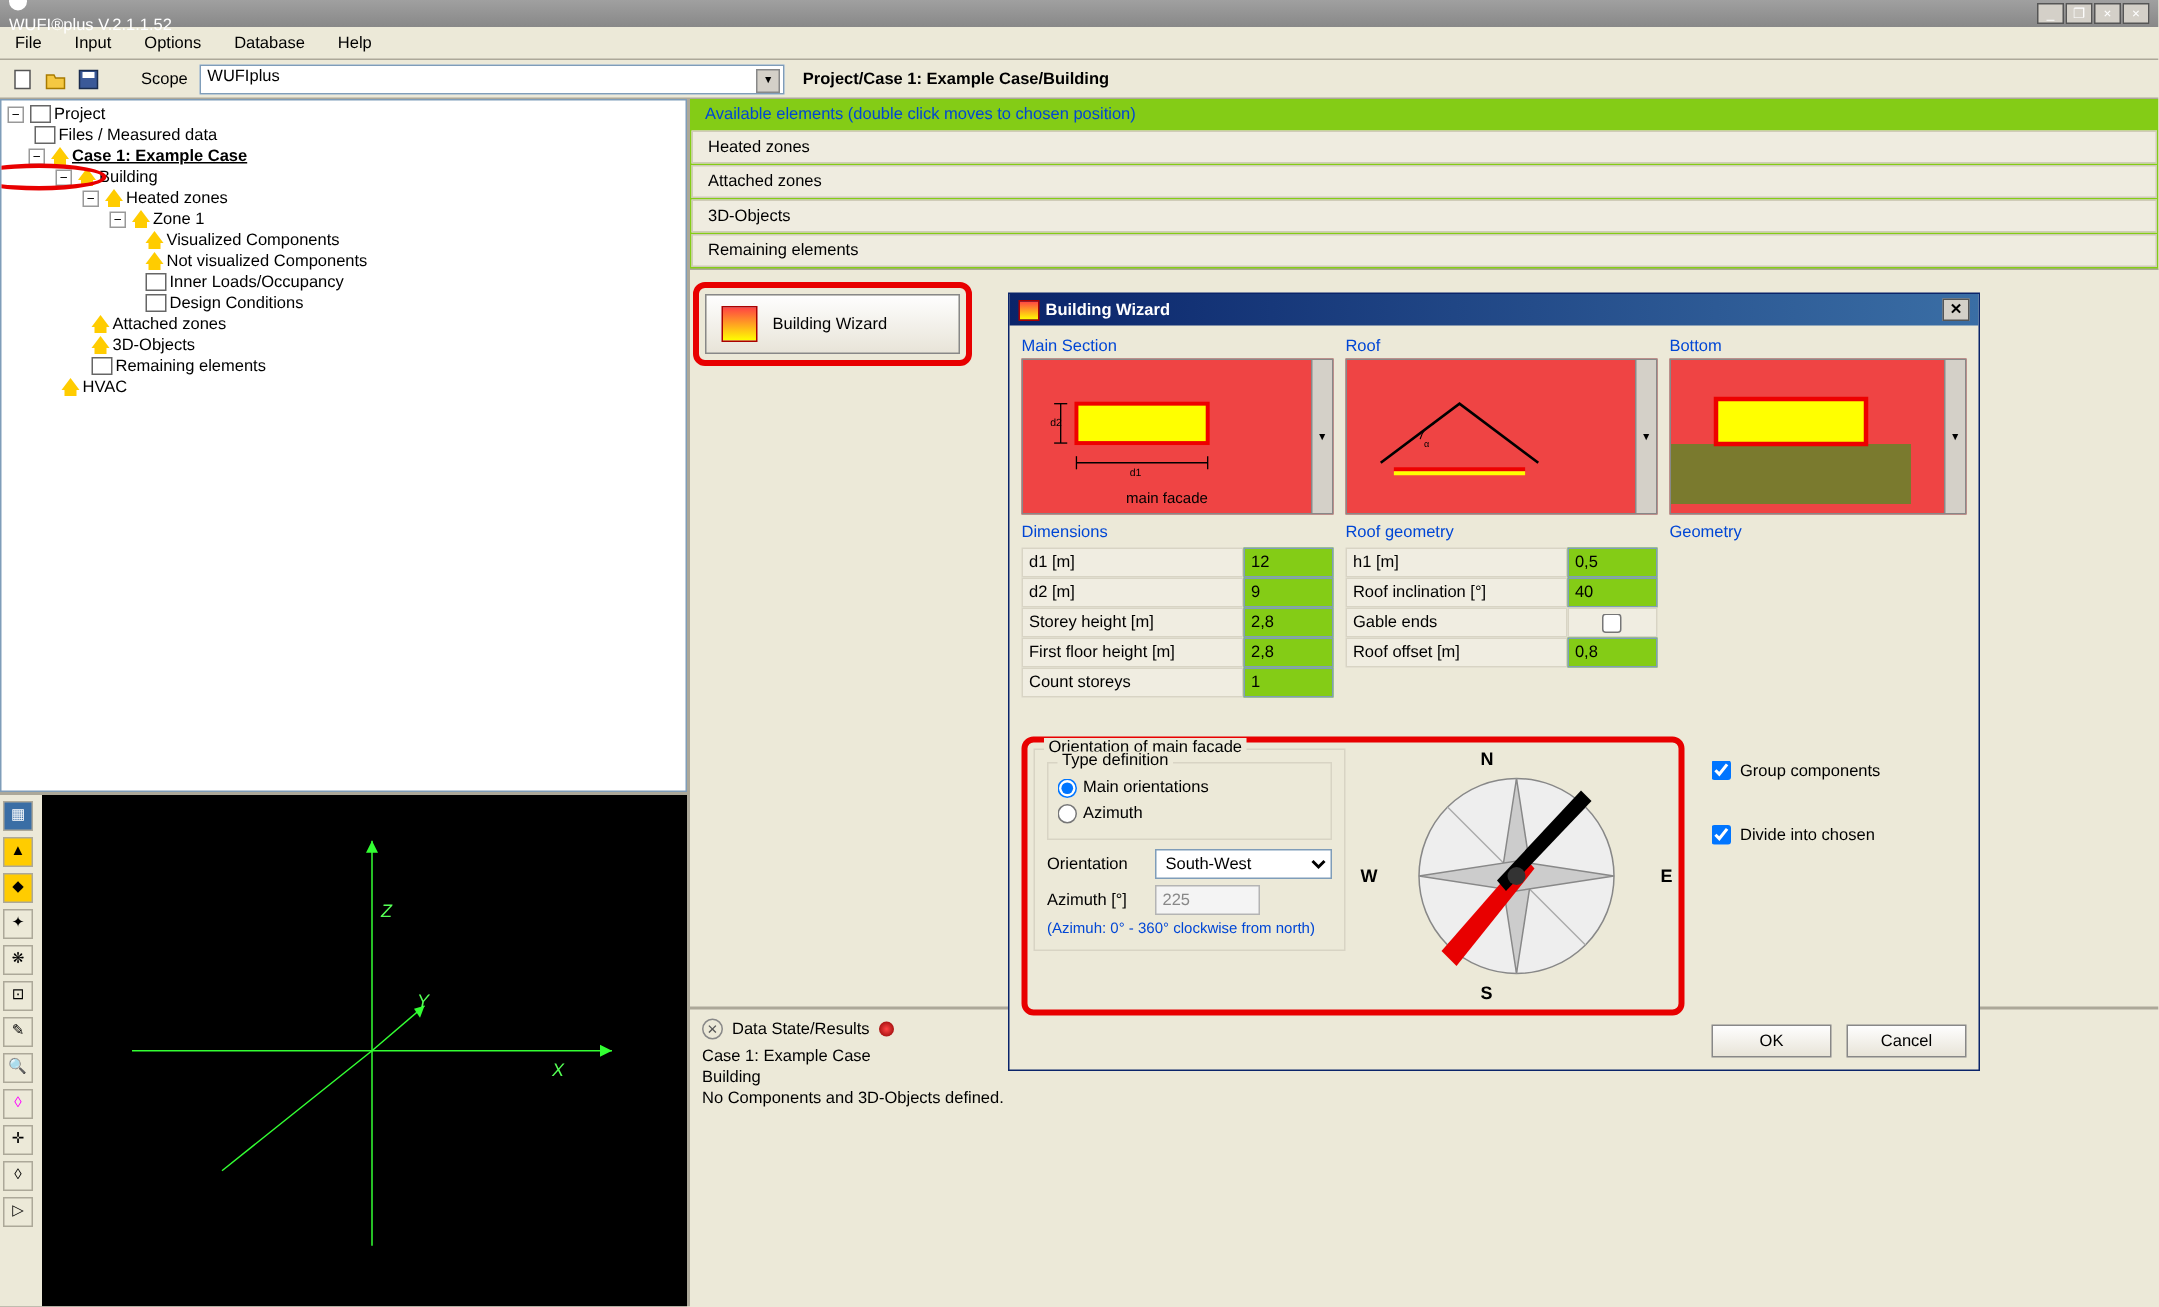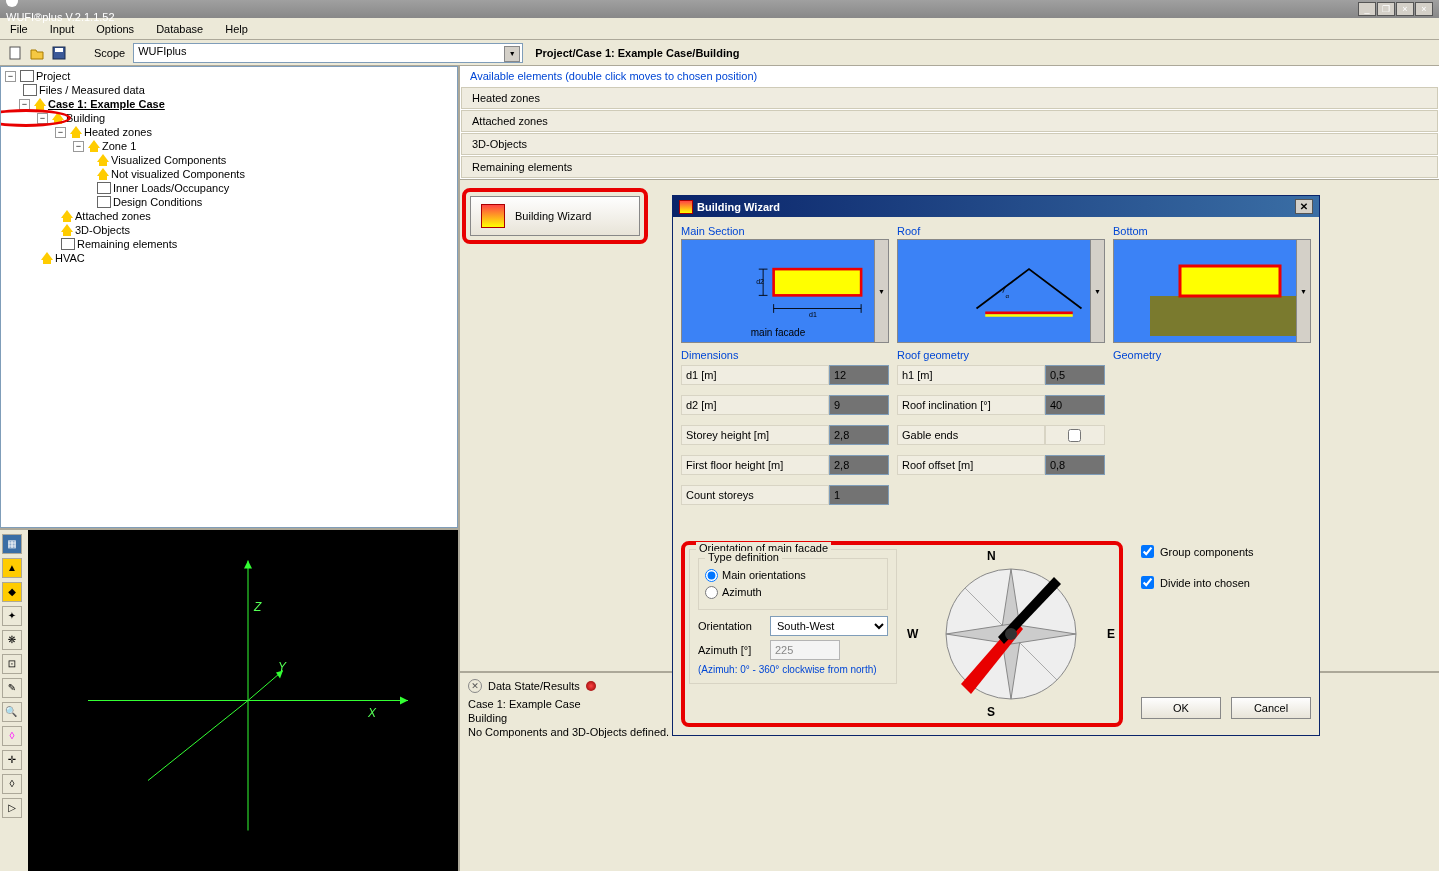--- a/index.html
+++ b/index.html
@@ -112,21 +112,21 @@
   background: #ece9d8;
   display: flex;
   flex-direction: column;
   padding: 4px 2px;
   gap: 4px;
 }
 .vtool { width: 20px; height: 20px; border: 1px solid #aca899; background: #ece9d8; font-size: 10px; text-align: center; line-height: 18px; }
 .viewer-canvas { flex: 1; position: relative; }
 .axis-label { position: absolute; color: #5f5; font-size: 12px; font-style: italic; }
 .right-col { flex: 1; display: flex; flex-direction: column; }
-.avail-panel { background: #ffffff; border-bottom: 1px solid #aca899; }
+.avail-panel { background: #84cc16; border-bottom: 1px solid #aca899; }
 .avail-header { color: #0046d5; padding: 4px 10px; }
 .avail-row { padding: 4px 10px; border: 1px solid #cfcbb8; background: #efece0; margin: 1px 1px; }
 .wizard-button-area { padding: 16px 10px; position: relative; }
 .wizard-btn {
   width: 170px; height: 40px;
   border: 1px solid #888;
   background: linear-gradient(#fefefe, #e8e4d8);
   display: flex; align-items: center; gap: 10px;
   padding: 0 10px;
 }
@@ -168,37 +168,37 @@
   font-weight: bold;
 }
 .dialog-title-left { display: flex; align-items: center; gap: 4px; }
 .dialog-close { width: 18px; height: 15px; background: #d4d0c8; border: 1px solid #555; color: #000; font-size: 10px; text-align: center; line-height: 13px; }
 .dialog-body { padding: 8px; }
 .section-row { display: flex; gap: 8px; margin-bottom: 6px; }
 .section-col { flex: 1; }
 .section-label { color: #0046d5; font-size: 11px; margin-bottom: 2px; display: block; }
 .preview-box {
   height: 104px;
-  background: #3b82f6;
+  background: #ef4444;
   border: 1px solid #888;
   position: relative;
   display: flex;
   align-items: center;
-  justify-content: flex-end;
+  justify-content: flex-start;
 }
 .preview-dd { width: 14px; position: absolute; right: 0; top: 0; bottom: 0; background: #d4d0c8; border-left: 1px solid #888; display: flex; align-items: center; justify-content: center; font-size: 7px; }
 .main-facade-svg { width: 150px; height: 70px; }
 .roof-svg { width: 150px; height: 70px; }
 .bottom-svg { width: 160px; height: 90px; }
 .facade-label { position: absolute; bottom: 4px; left: 0; right: 14px; text-align: center; font-size: 10px; }
 .dim-panel { }
 .dim-header { color: #0046d5; margin-bottom: 4px; }
-.dim-row { display: flex; margin-bottom: 10px; }
+.dim-row { display: flex; margin-bottom: 0; }
 .dim-label { flex: 1; background: #f0ede1; border: 1px solid #d8d4c4; padding: 3px 4px; height: 20px; }
-.dim-input { width: 60px; border: 1px solid #7f9db9; padding: 3px 4px; height: 20px; background: #737373; font-size: 11px; }
+.dim-input { width: 60px; border: 1px solid #7f9db9; padding: 3px 4px; height: 20px; background: #84cc16; font-size: 11px; }
 .dim-check { width: 60px; border: 1px solid #d8d4c4; background: #f0ede1; padding: 3px 4px; height: 20px; text-align: center; }
 .dim-check input { margin: 0; }
 
 .orientation-highlight {
   border: 4px solid #e80000;
   border-radius: 8px;
   padding: 4px;
   margin-top: 20px;
   display: flex;
   gap: 10px;
@@ -219,21 +219,21 @@
 .radio-row { display: flex; gap: 4px; margin: 4px 0; }
 .orient-field-row { display: flex; align-items: center; gap: 6px; margin: 4px 0; }
 .orient-field-row label { width: 66px; }
 .orient-select { flex: 1; border: 1px solid #7f9db9; background: #fff; padding: 2px; font-size: 11px; height: 20px; }
 .orient-input { width: 70px; border: 1px solid #b4b4b4; background: #f4f4f4; padding: 2px 4px; height: 20px; font-size: 11px; color: #888; }
 .orient-hint { color: #0046d5; font-size: 10px; margin-top: 4px; }
 .compass-area { flex: 1; display: flex; align-items: center; justify-content: center; position: relative; }
 .compass-svg { width: 170px; height: 170px; }
 .compass-label { position: absolute; font-weight: bold; font-size: 12px; }
 
-.right-options { display: flex; flex-direction: column; gap: 4px; padding-left: 10px; min-width: 170px;}
+.right-options { display: flex; flex-direction: column; gap: 16px; padding-left: 10px; min-width: 170px;}
 .check-row { display: flex; align-items: center; gap: 6px; margin-bottom: 14px; }
 .dlg-buttons { display: flex; gap: 10px; margin-top: 90px; }
 .dlg-btn { width: 80px; height: 22px; border: 1px solid #888; background: linear-gradient(#fefefe, #e8e4d8); font-size: 11px; }
 
 .bold-underline { font-weight: bold; text-decoration: underline; }
 </style>
 </head>
 <body>
 
 <div class="titlebar">

